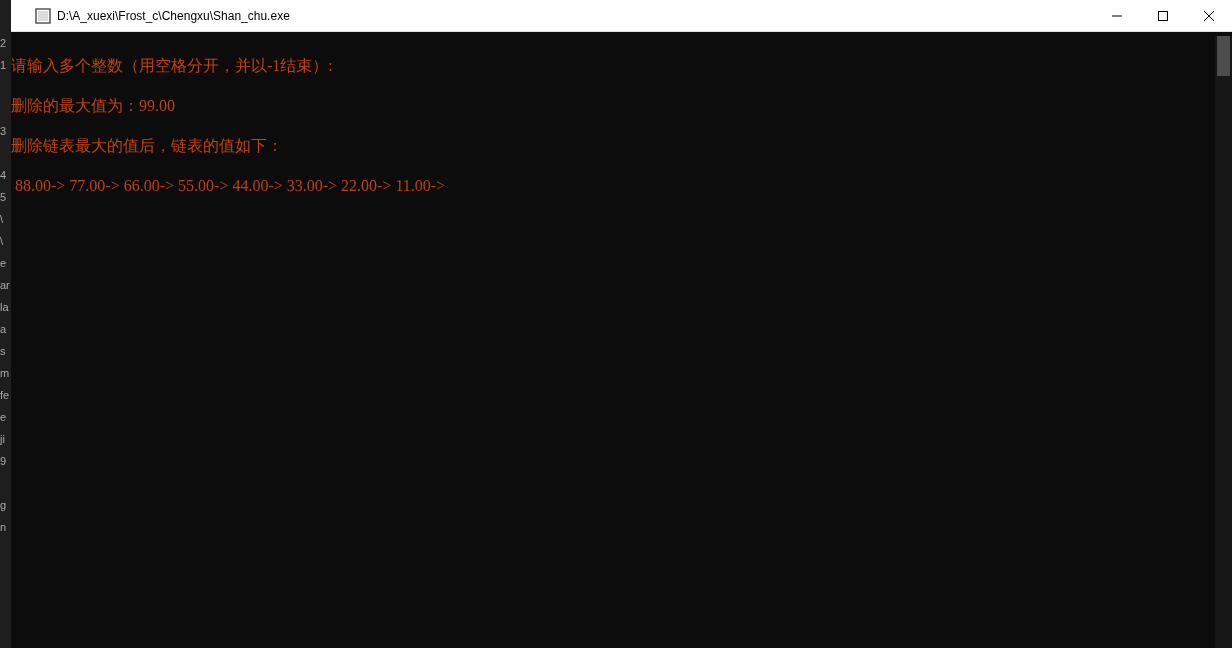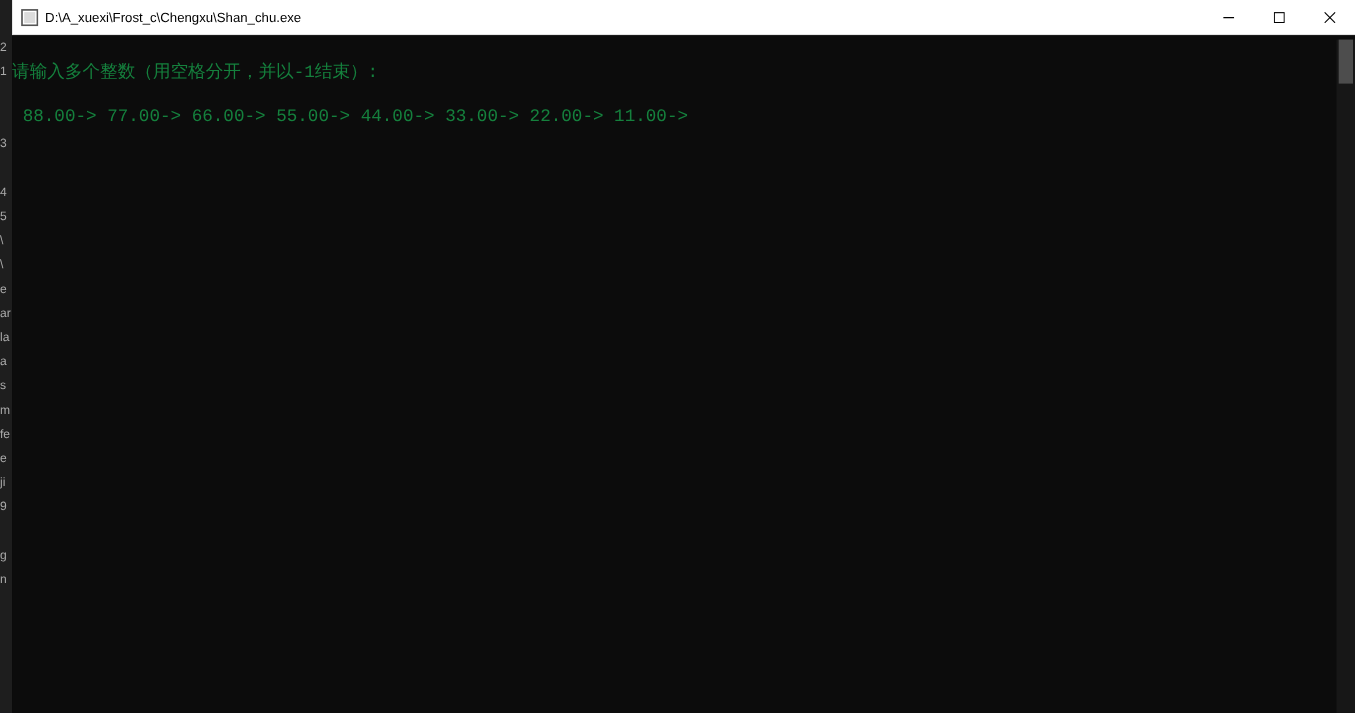--- a/index.html
+++ b/index.html
@@ -41,21 +41,21 @@
       height: 648px;
       background: #0c0c0c;
       display: flex;
       flex-direction: column;
     }
     .titlebar {
       height: 32px;
       background: #ffffff;
       display: flex;
       align-items: center;
-      padding-left: 8px;
+      padding-left: 24px;
       border-bottom: 1px solid #e0e0e0;
     }
     .app-icon {
       width: 16px;
       height: 16px;
       margin-right: 6px;
       display: flex;
       align-items: center;
       justify-content: center;
     }
@@ -78,22 +78,22 @@
     }
     .console-area {
       flex: 1;
       background: #0c0c0c;
       padding: 4px 0 0 0;
       position: relative;
       display: flex;
     }
     .console-content {
       flex: 1;
-      color: #15803d;
-      font-family: Liberation Mono, monospace;
+      color: #c2410c;
+      font-family: Liberation Serif, serif;
       font-size: 16px;
       line-height: 20px;
       white-space: pre;
       overflow: hidden;
     }
     .console-line {
       padding: 0;
       margin: 0;
     }
     .scrollbar {
@@ -164,19 +164,21 @@
         <svg width="10" height="10" viewBox="0 0 10 10">
           <line x1="0" y1="0" x2="10" y2="10" stroke="#000" stroke-width="1"></line>
           <line x1="10" y1="0" x2="0" y2="10" stroke="#000" stroke-width="1"></line>
         </svg>
       </div>
     </div>
   </div>
   <div class="console-area">
     <div class="console-content">
 <div class="console-line">请输入多个整数（用空格分开，并以-1结束）:</div>
+<div class="console-line">删除的最大值为：99.00</div>
+<div class="console-line">删除链表最大的值后，链表的值如下：</div>
 <div class="console-line"> 88.00-&gt; 77.00-&gt; 66.00-&gt; 55.00-&gt; 44.00-&gt; 33.00-&gt; 22.00-&gt; 11.00-&gt;</div>
     </div>
     <div class="scrollbar">
       <div class="scrollbar-thumb"></div>
     </div>
   </div>
 </div>
 
 </body></html>

